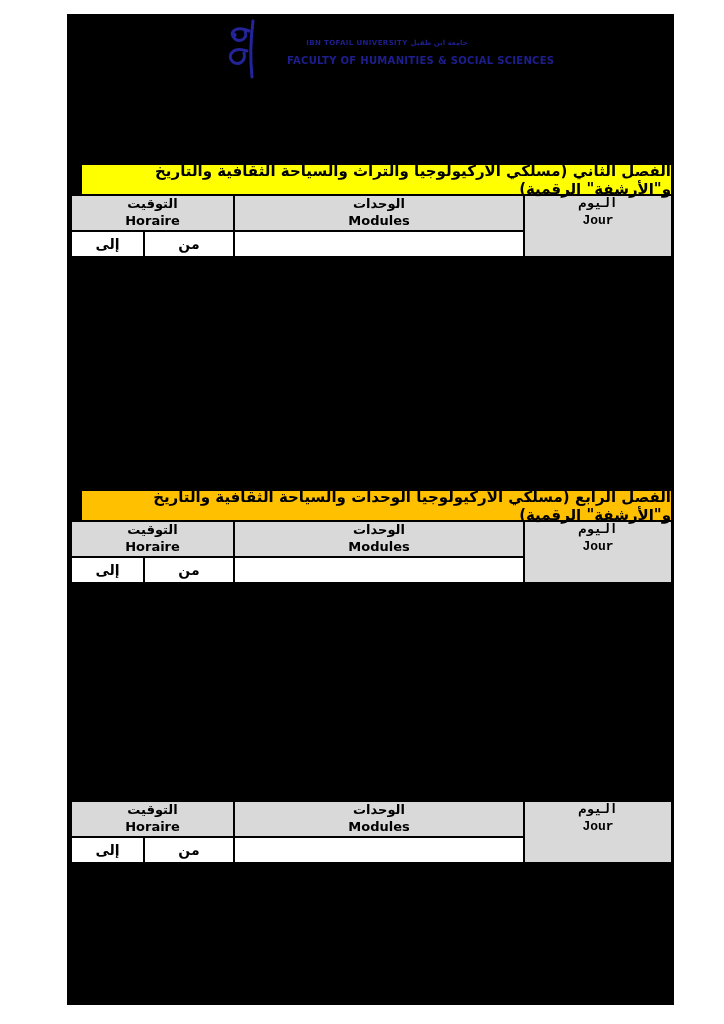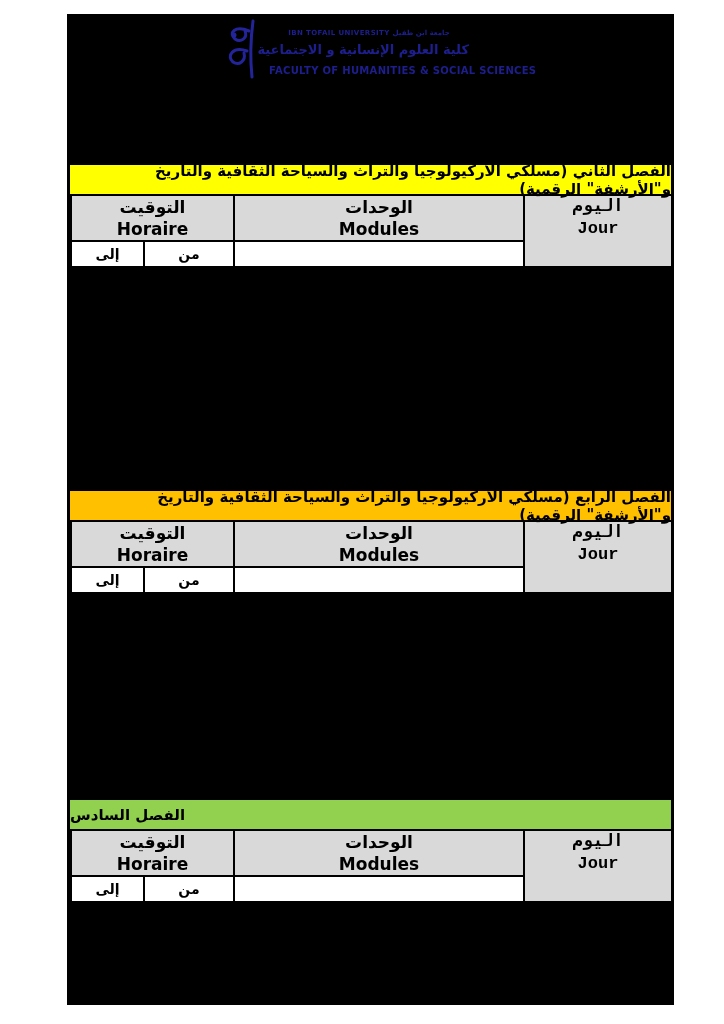--- a/index.html
+++ b/index.html
@@ -6,45 +6,45 @@
   body{
     width:724px;height:1024px;background:#ffffff;position:relative;
     font-family:"DejaVu Sans", sans-serif;overflow:hidden;
   }
   .content{
     position:absolute;left:67px;top:14px;width:607px;height:991px;
     background:#000000;
   }
   
   .logo{
-    position:absolute;left:156px;top:4px;display:flex;align-items:center;gap:8px;
+    position:absolute;left:156px;top:4px;display:flex;align-items:center;gap:26px;
   }
   .logo-text{width:200px;text-align:center;color:#1e1e8f;}
   .logo-line1{font-size:7px;font-weight:bold;letter-spacing:.4px;white-space:nowrap;}
   .logo-line2{font-size:13px;font-weight:bold;margin:3px 0 2px 0;white-space:nowrap;}
   .logo-line3{font-size:10px;font-weight:bold;letter-spacing:.3px;white-space:nowrap;}
   
   .sem{position:absolute;left:3px;width:601px;}
   .sem-2{top:151px;} .sem-4{top:477px;} .sem-6{top:786px;}
   .band{
-    height:29px;display:flex;align-items:center;justify-content:flex-end;
-    font-weight:bold;font-size:15px;color:#000;direction:rtl;
+    height:29px;display:flex;align-items:center;justify-content:flex-start;
+    font-weight:bold;font-size:15px;color:#000;direction:rtl;margin-left:12px;
   }
   .band-2{background:#FFFF00;}
   .band-4{background:#FFC000;}
   .band-6{background:#92D050;}
   table.hdr-table{
     width:601px;border-collapse:collapse;table-layout:fixed;
     background:#000;direction:ltr;
   }
   table.hdr-table td{border:2px solid #000;padding:0;}
   .c-to{width:73px;} .c-from{width:90px;} .c-mod{width:290px;} .c-day{width:148px;}
   td.gray{
     background:#D9D9D9;text-align:center;vertical-align:middle;
-    font-weight:bold;font-size:17px;line-height:1.3;color:#000;height:32px;
+    font-weight:bold;font-size:13px;line-height:1.3;color:#000;height:32px;
   }
   td.day-cell{vertical-align:top;padding-top:4px;font-family:Liberation Mono, monospace;}
   td.white-cell{background:#ffffff;height:24px;}
   td.fromto{
     background:#ffffff;text-align:center;vertical-align:middle;
     font-weight:bold;font-size:14px;color:#000000;direction:rtl;height:24px;
   }
   .ar{direction:rtl;unicode-bidi:isolate;display:block;}
   .lat{display:block;}
 </style>
@@ -57,21 +57,20 @@
     <svg width="38" height="62" viewBox="0 0 38 62">
       <g fill="none" stroke="#24249a" stroke-width="3" stroke-linecap="round">
         <path d="M30 3 C28 18 27 40 29 59"></path>
         <path d="M26 13 C12 7 5 15 12 21 C18 25 25 20 22 13"></path>
         <path d="M24 33 C10 28 3 38 10 44 C16 48 23 43 21 35"></path>
       </g>
       <circle cx="11" cy="17" r="2.5" fill="#24249a"></circle>
     </svg>
     <div class="logo-text">
       <span class="logo-line1"><span>IBN TOFAIL UNIVERSITY</span> <span>جامعة ابن طفيل</span></span>
-      <span class="logo-line2 ar">كلية العلوم الإنسانية و الاجتماعية</span>
       <span class="logo-line3">FACULTY OF HUMANITIES &amp; SOCIAL SCIENCES</span>
     </div>
   </div>
 
   <div class="sem sem-2">
     <div class="band band-2">
       <span>الفصل الثاني (مسلكي الأركيولوجيا والتراث والسياحة الثقافية والتاريخ و"الأرشفة" الرقمية)</span>
     </div>
     <table class="hdr-table">
       <colgroup>
@@ -99,21 +98,21 @@
         <td class="fromto">إلى</td>
         <td class="fromto">من</td>
         <td class="white-cell"></td>
       </tr>
     </tbody>
       </table>
   </div>
 
   <div class="sem sem-4">
     <div class="band band-4">
-      <span>الفصل الرابع (مسلكي الأركيولوجيا والتراث والسياحة الثقافية والتاريخ و"الأرشفة" الرقمية)</span>
+      <span>الفصل الرابع (مسلكي الأركيولوجيا الوحدات والسياحة الثقافية والتاريخ و"الأرشفة" الرقمية)</span>
     </div>
     <table class="hdr-table">
       <colgroup>
           <col class="c-to">
           <col class="c-from">
           <col class="c-mod">
           <col class="c-day">
         </colgroup>
       <tbody>
           <tr>
@@ -133,23 +132,20 @@
       <tr>
         <td class="fromto">إلى</td>
         <td class="fromto">من</td>
         <td class="white-cell"></td>
       </tr>
     </tbody>
       </table>
   </div>
 
   <div class="sem sem-6">
-    <div class="band band-6">
-      <span>الفصل السادس</span>
-    </div>
     <table class="hdr-table">
       <colgroup>
           <col class="c-to">
           <col class="c-from">
           <col class="c-mod">
           <col class="c-day">
         </colgroup>
       <tbody>
           <tr>
         <td class="gray" colspan="2">

